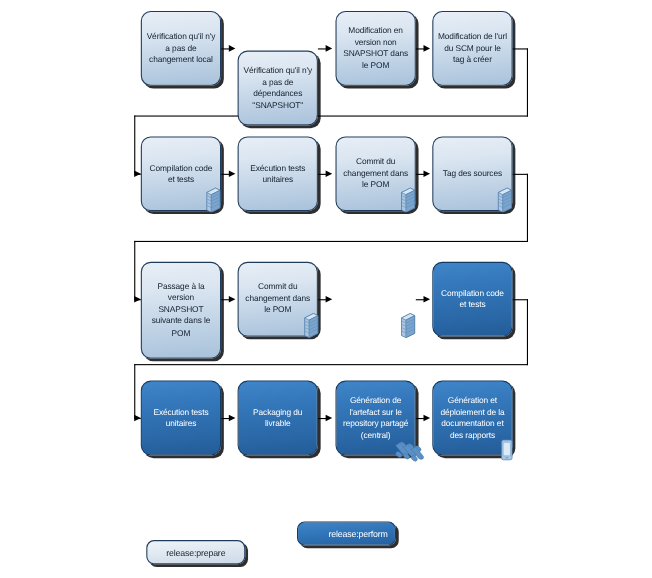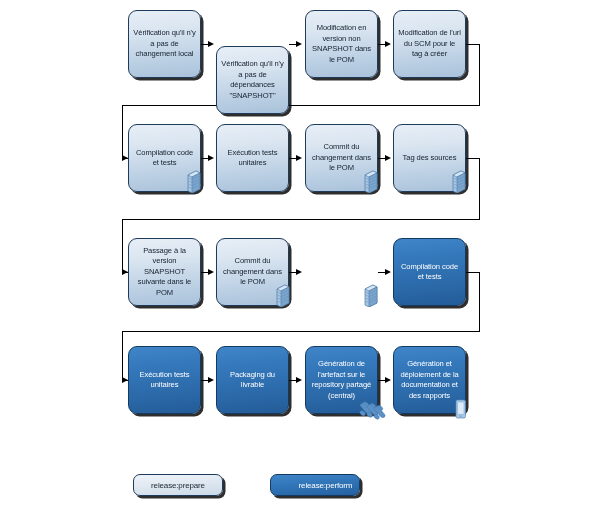--- a/index.html
+++ b/index.html
@@ -98,20 +98,21 @@
     align-items: center;
     justify-content: center;
     font-size: 8px;
     letter-spacing: -0.15px;
     box-shadow: 2.5px 2.5px 0 rgba(0,0,0,0.82);
   }
   .legend-box.prepare {
     background: linear-gradient(175deg, #eef3f8 0%, #e2eaf2 40%, #cbd9e7 100%);
     border: 1px solid #1f3b5c;
     color: #1a2430;
+    margin-top: 17px;
   }
   .legend-box.perform {
     background: linear-gradient(175deg, #3f85c8 0%, #3075b8 45%, #2560a0 100%);
     border: 1px solid #123a63;
     color: #ffffff;
   }
 </style>
 </head>
 <body>
 
@@ -244,21 +245,21 @@
         <line x1="2.4" y1="11" x2="5.8" y2="12.6"></line>
       <line x1="2.4" y1="14" x2="5.8" y2="15.6"></line>
         <line x1="2.4" y1="17" x2="5.8" y2="18.6"></line>
       <line x1="6.4" y1="9.6" x2="13.6" y2="6.2"></line>
         <line x1="6.4" y1="12.6" x2="13.6" y2="9.2"></line>
       <line x1="6.4" y1="15.6" x2="13.6" y2="12.2"></line>
         <line x1="6.4" y1="18.6" x2="13.6" y2="15.2"></line>
     </g>
   </svg>
 
-  <div class="node prepare" style="left:128px; top:238px; width:73px; height:68px;">
+  <div class="node prepare" style="left:128px; top:238px; width:73px; height:88px;">
     <span class="label">Passage à la version SNAPSHOT suivante dans le POM</span>
   </div>
 
   <div class="node prepare" style="left:216px; top:238px; width:73px; height:68px;">
     <span class="label">Commit du changement dans le POM</span>
   </div>
   <svg class="icon-server" style="left:275px; top:284px;" viewBox="0 0 15 23">
     <polygon points="2,5 10,1 14,3 14,19 6,23 2,21" fill="#a9c6e2" stroke="#4b79a8" stroke-width="0.7"></polygon>
     <polygon points="2,5 10,1 14,3 6,7" fill="#d6e6f5" stroke="#4b79a8" stroke-width="0.6"></polygon>
     <polygon points="6,7 14,3 14,19 6,23" fill="#7ba5cd" stroke="#4b79a8" stroke-width="0.6"></polygon>

